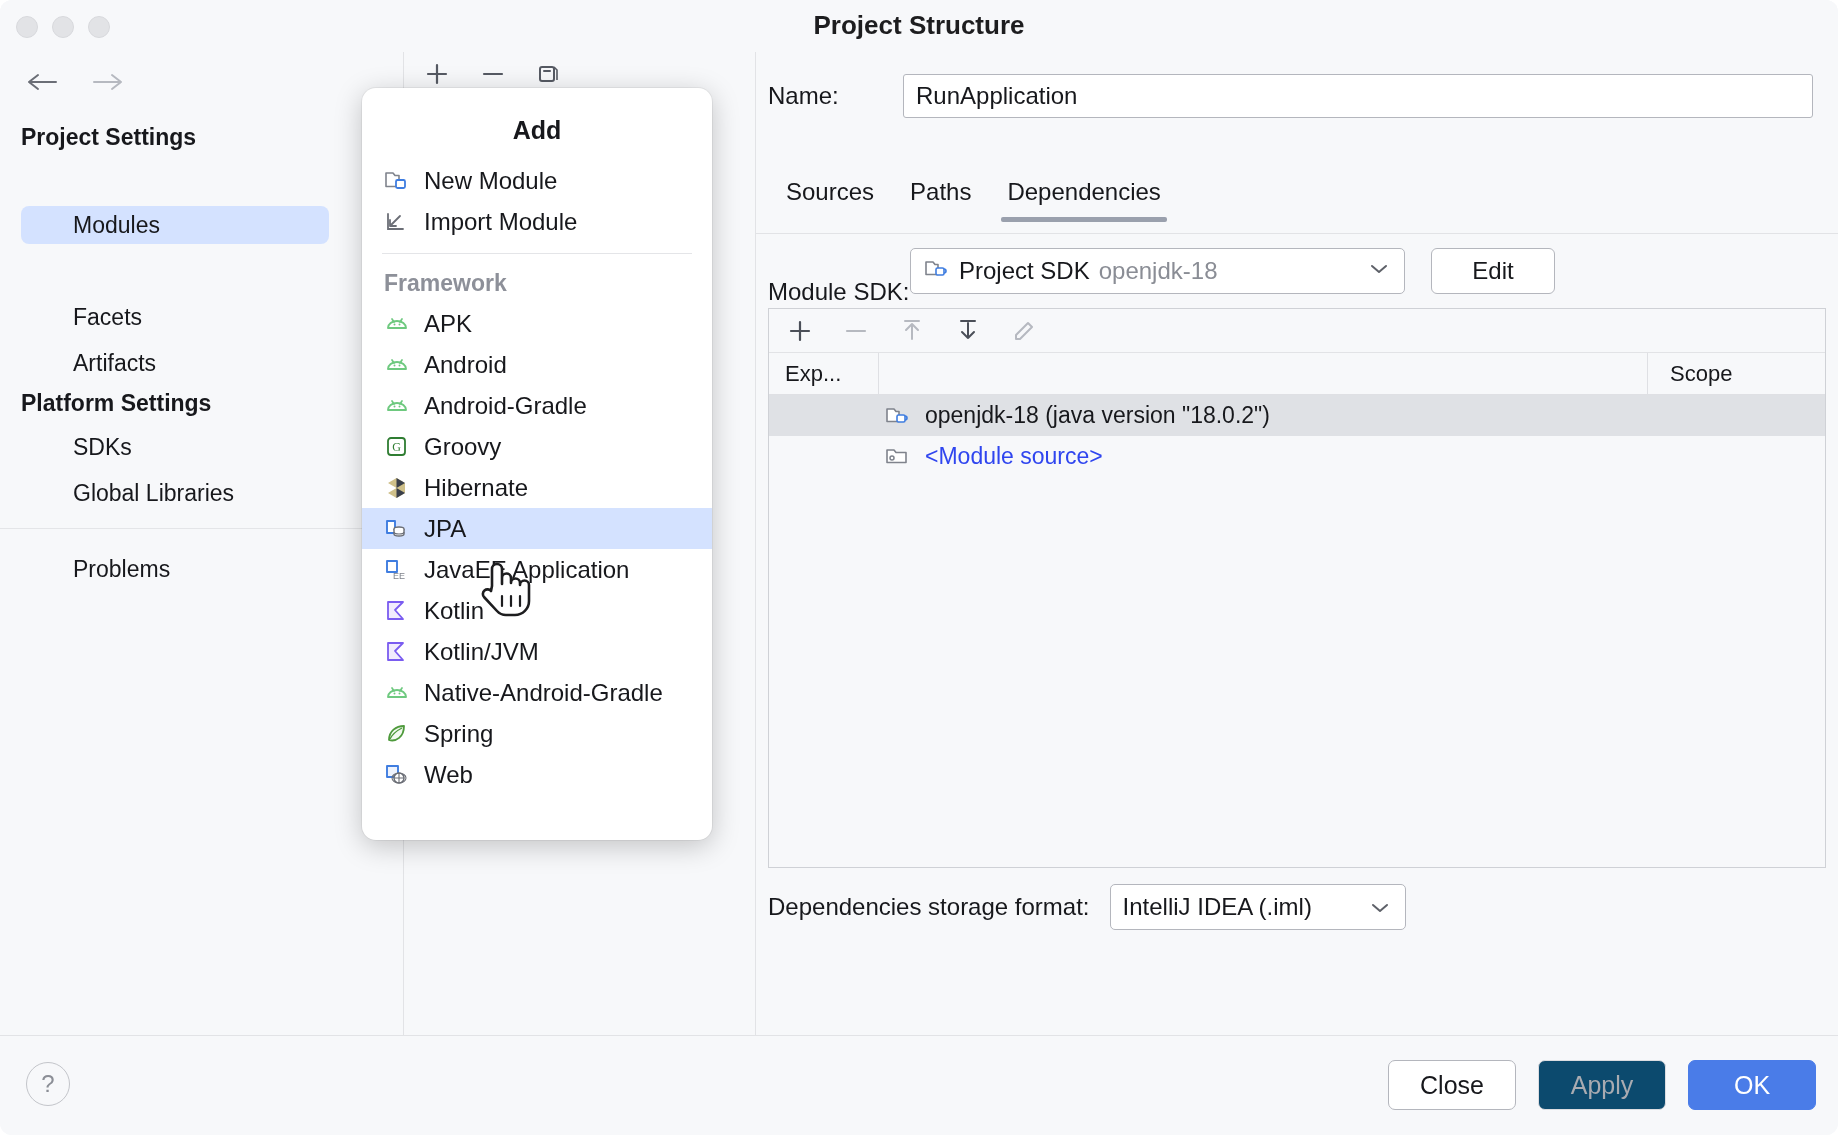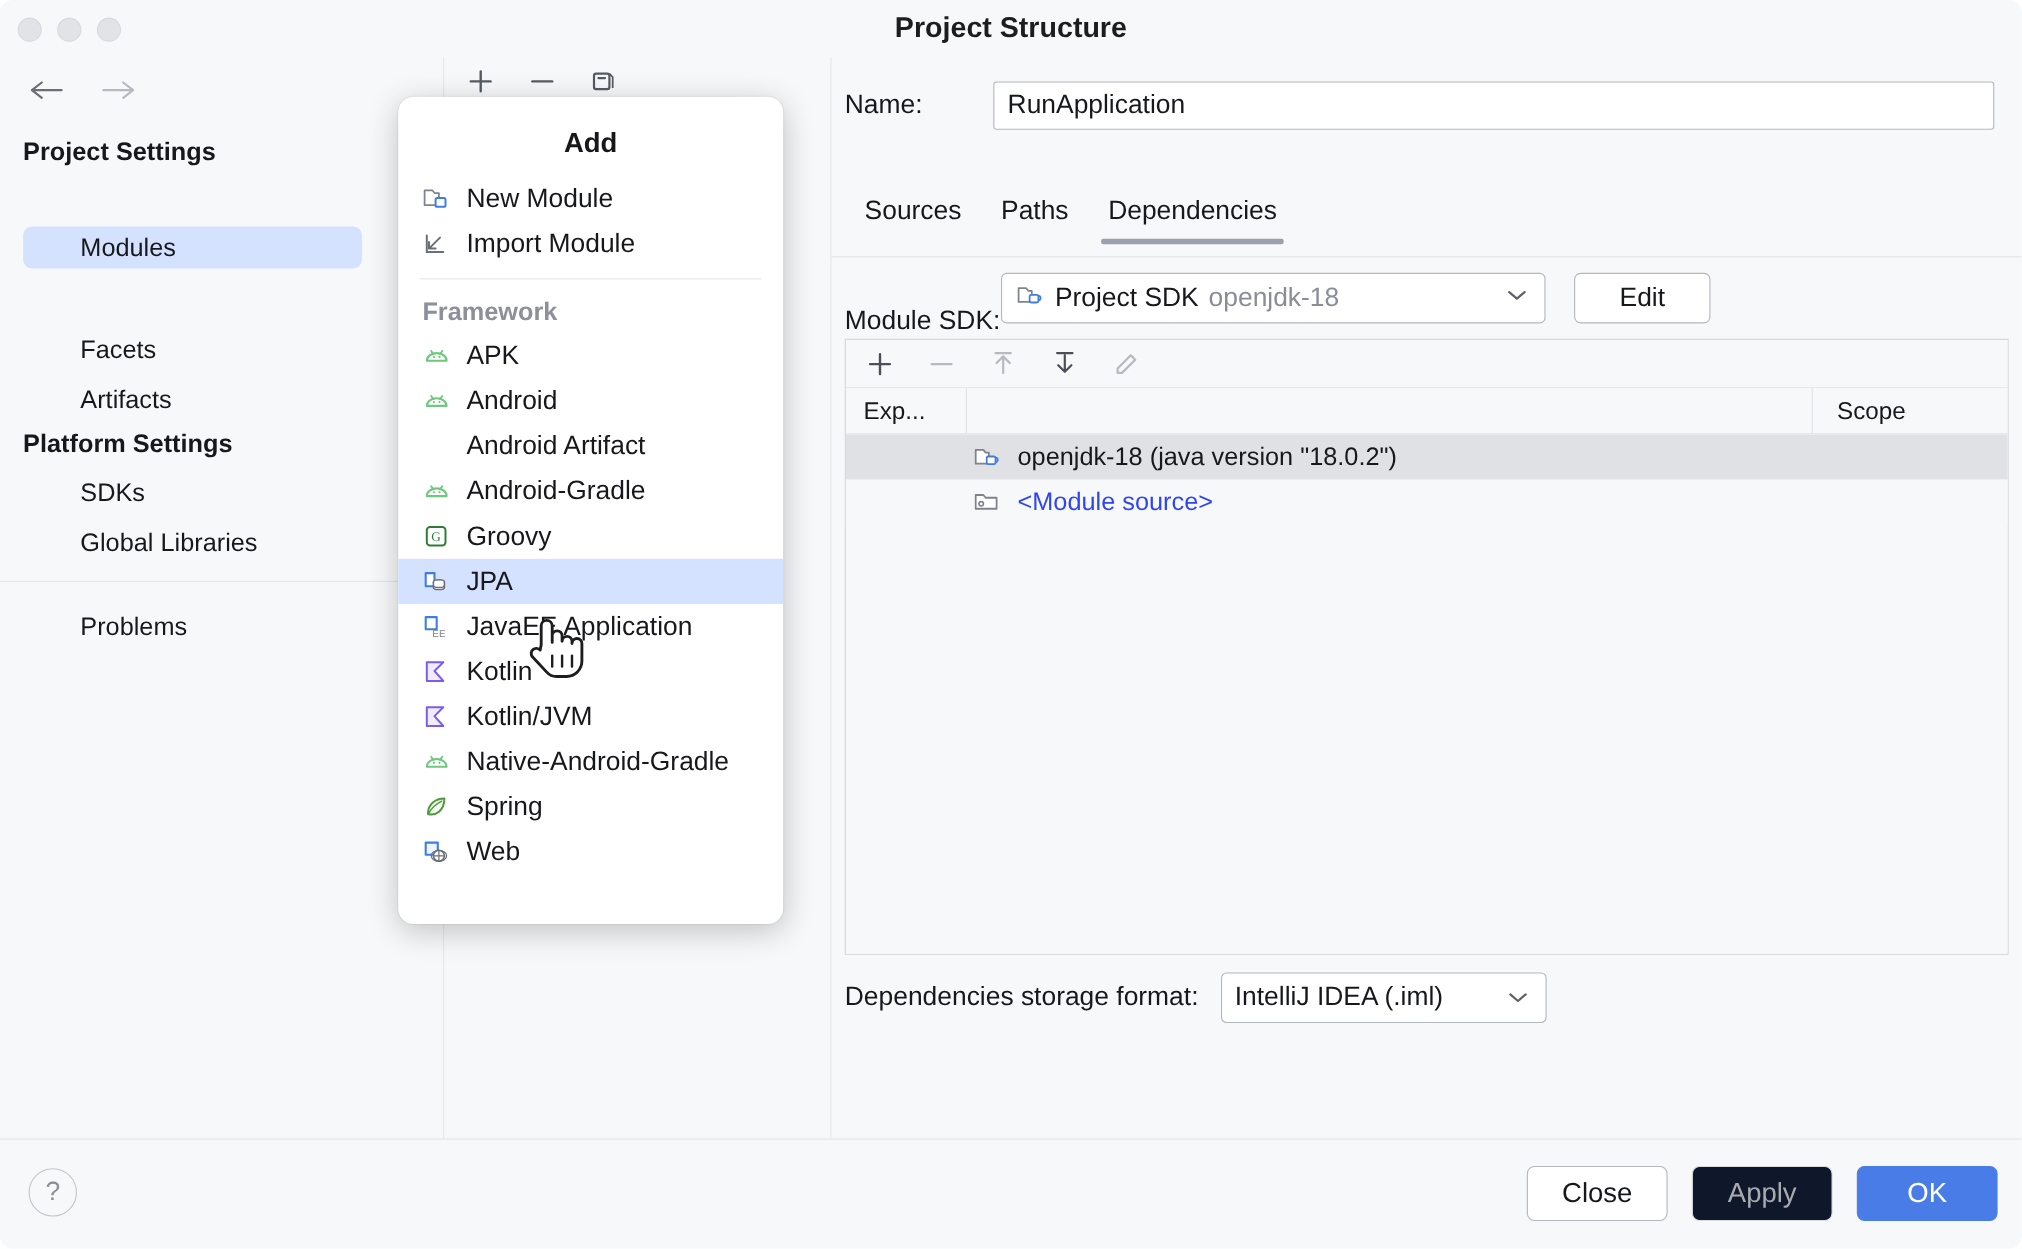--- a/index.html
+++ b/index.html
@@ -203,21 +203,21 @@
   #footer-buttons {
     position: absolute; right: 22px; top: 24px;
     display: flex; align-items: center; gap: 22px;
   }
   .foot-btn {
     height: 50px; border-radius: 7px; font-size: 25px;
     display: flex; align-items: center; justify-content: center;
     cursor: pointer; font-family: "Liberation Sans", sans-serif;
   }
   #btn-close { width: 128px; background: #ffffff; border: 1px solid #b4b6bd; color: #17181c; }
-  #btn-apply { width: 128px; background: #0f172a; border: 1px solid #dcdde1; color: #a9abb1; }
+  #btn-apply { width: 128px; background: #0c4a6e; border: 1px solid #dcdde1; color: #a9abb1; }
   #btn-ok    { width: 128px; background: #4a7ce8; border: 1px solid #4a7ce8; color: #ffffff; }
 
   
   #add-popup {
     position: absolute; left: 362px; top: 88px;
     width: 350px; height: 752px;
     background: #ffffff;
     border-radius: 14px;
     box-shadow: 0 6px 28px rgba(0,0,0,0.22), 0 0 0 1px rgba(0,0,0,0.05);
     overflow: hidden;
@@ -485,24 +485,20 @@
         <svg width="26" height="20" viewBox="0 0 26 20">
             <path d="M4 14 a9 7 0 0 1 18 0 z" fill="none" stroke="#6ec97f" stroke-width="1.9" stroke-linejoin="round"></path>
             <path d="M8 5 L10 8 M18 5 L16 8" stroke="#6ec97f" stroke-width="1.7" stroke-linecap="round"></path>
             <circle cx="10.5" cy="10.5" r="1" fill="#6ec97f"></circle>
             <circle cx="15.5" cy="10.5" r="1" fill="#6ec97f"></circle>
           </svg>
       </span>
       <span class="pi-label">Android</span>
     </div>
 
-    <div class="popup-item">
-      <span class="pi-icon"></span>
-      <span class="pi-label">Android Artifact</span>
-    </div>
 
     <div class="popup-item">
       <span class="pi-icon">
         <svg width="26" height="20" viewBox="0 0 26 20">
             <path d="M4 14 a9 7 0 0 1 18 0 z" fill="none" stroke="#6ec97f" stroke-width="1.9" stroke-linejoin="round"></path>
             <path d="M8 5 L10 8 M18 5 L16 8" stroke="#6ec97f" stroke-width="1.7" stroke-linecap="round"></path>
             <circle cx="10.5" cy="10.5" r="1" fill="#6ec97f"></circle>
             <circle cx="15.5" cy="10.5" r="1" fill="#6ec97f"></circle>
           </svg>
       </span>
@@ -512,20 +508,31 @@
     <div class="popup-item">
       <span class="pi-icon">
         <svg width="26" height="22" viewBox="0 0 26 22">
             <rect x="4" y="2" width="17" height="17" rx="3" fill="#ffffff" stroke="#2f7d32" stroke-width="1.8"></rect>
             <text x="12.5" y="15" font-size="12" font-family="Liberation Serif, serif" fill="#2f7d32" text-anchor="middle">G</text>
           </svg>
       </span>
       <span class="pi-label">Groovy</span>
     </div>
 
+    <div class="popup-item">
+      <span class="pi-icon">
+        <svg width="26" height="24" viewBox="0 0 26 24">
+          <path d="M12.5 2 L21 7 L21 17 L12.5 22 L4 17 L4 7 Z" fill="#cfc08a"></path>
+          <path d="M12.5 2 L21 7 L12.5 12 Z" fill="#3a3f4a"></path>
+          <path d="M12.5 12 L21 17 L12.5 22 Z" fill="#3a3f4a"></path>
+          <path d="M4 7 L12.5 12 L4 17 Z" fill="#ffffff"></path>
+        </svg>
+      </span>
+      <span class="pi-label">Hibernate</span>
+    </div>
 
     <div class="popup-item selected">
       <span class="pi-icon">
         <svg width="26" height="24" viewBox="0 0 26 24">
           <path d="M3 4 h8 v12 h-8 z" fill="#ffffff" stroke="#3f7de0" stroke-width="1.9" stroke-linejoin="round"></path>
           <ellipse cx="15" cy="12" rx="5" ry="2" fill="#ffffff" stroke="#6b6e76" stroke-width="1.4"></ellipse>
           <path d="M10 12 V17 a5 2 0 0 0 10 0 V12" fill="#ffffff" stroke="#6b6e76" stroke-width="1.4"></path>
           <path d="M10 15 a5 2 0 0 0 10 0" fill="none" stroke="#6b6e76" stroke-width="1.2"></path>
         </svg>
       </span>

